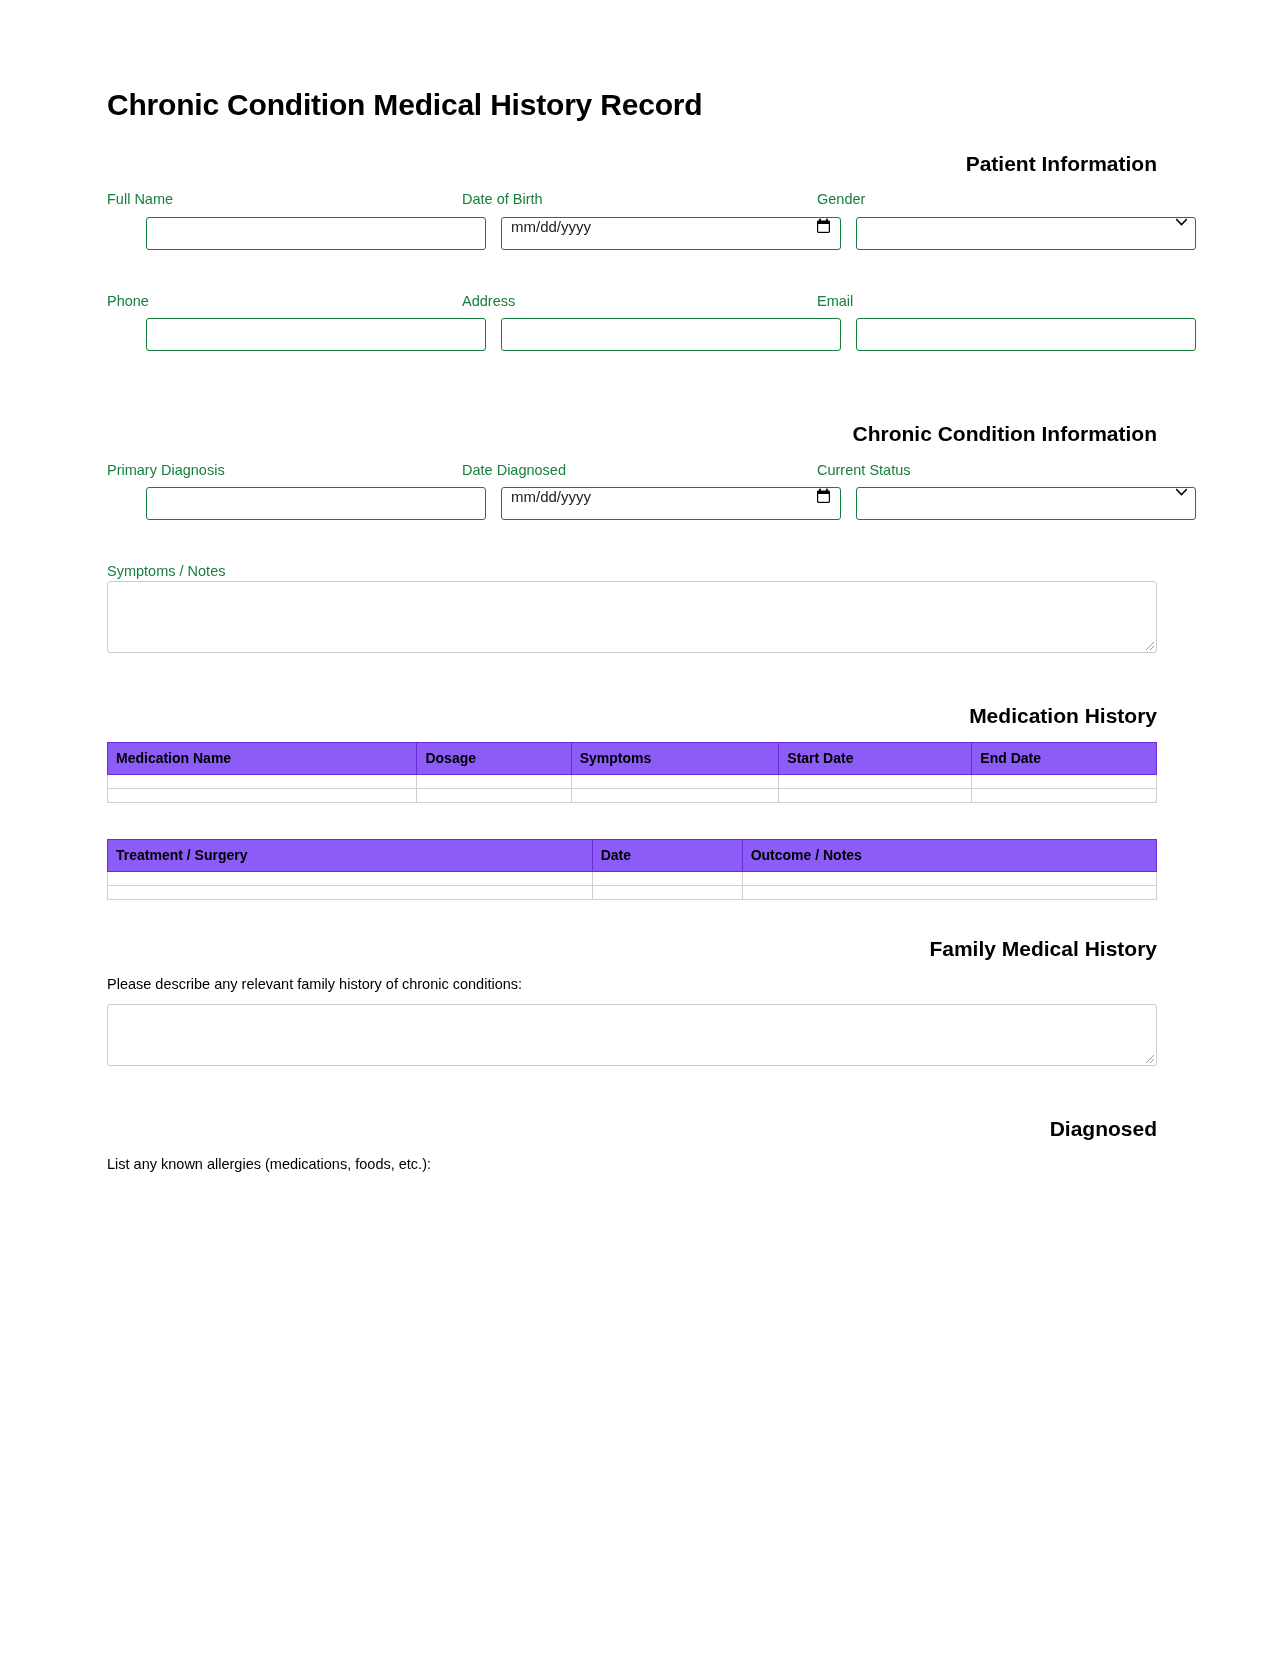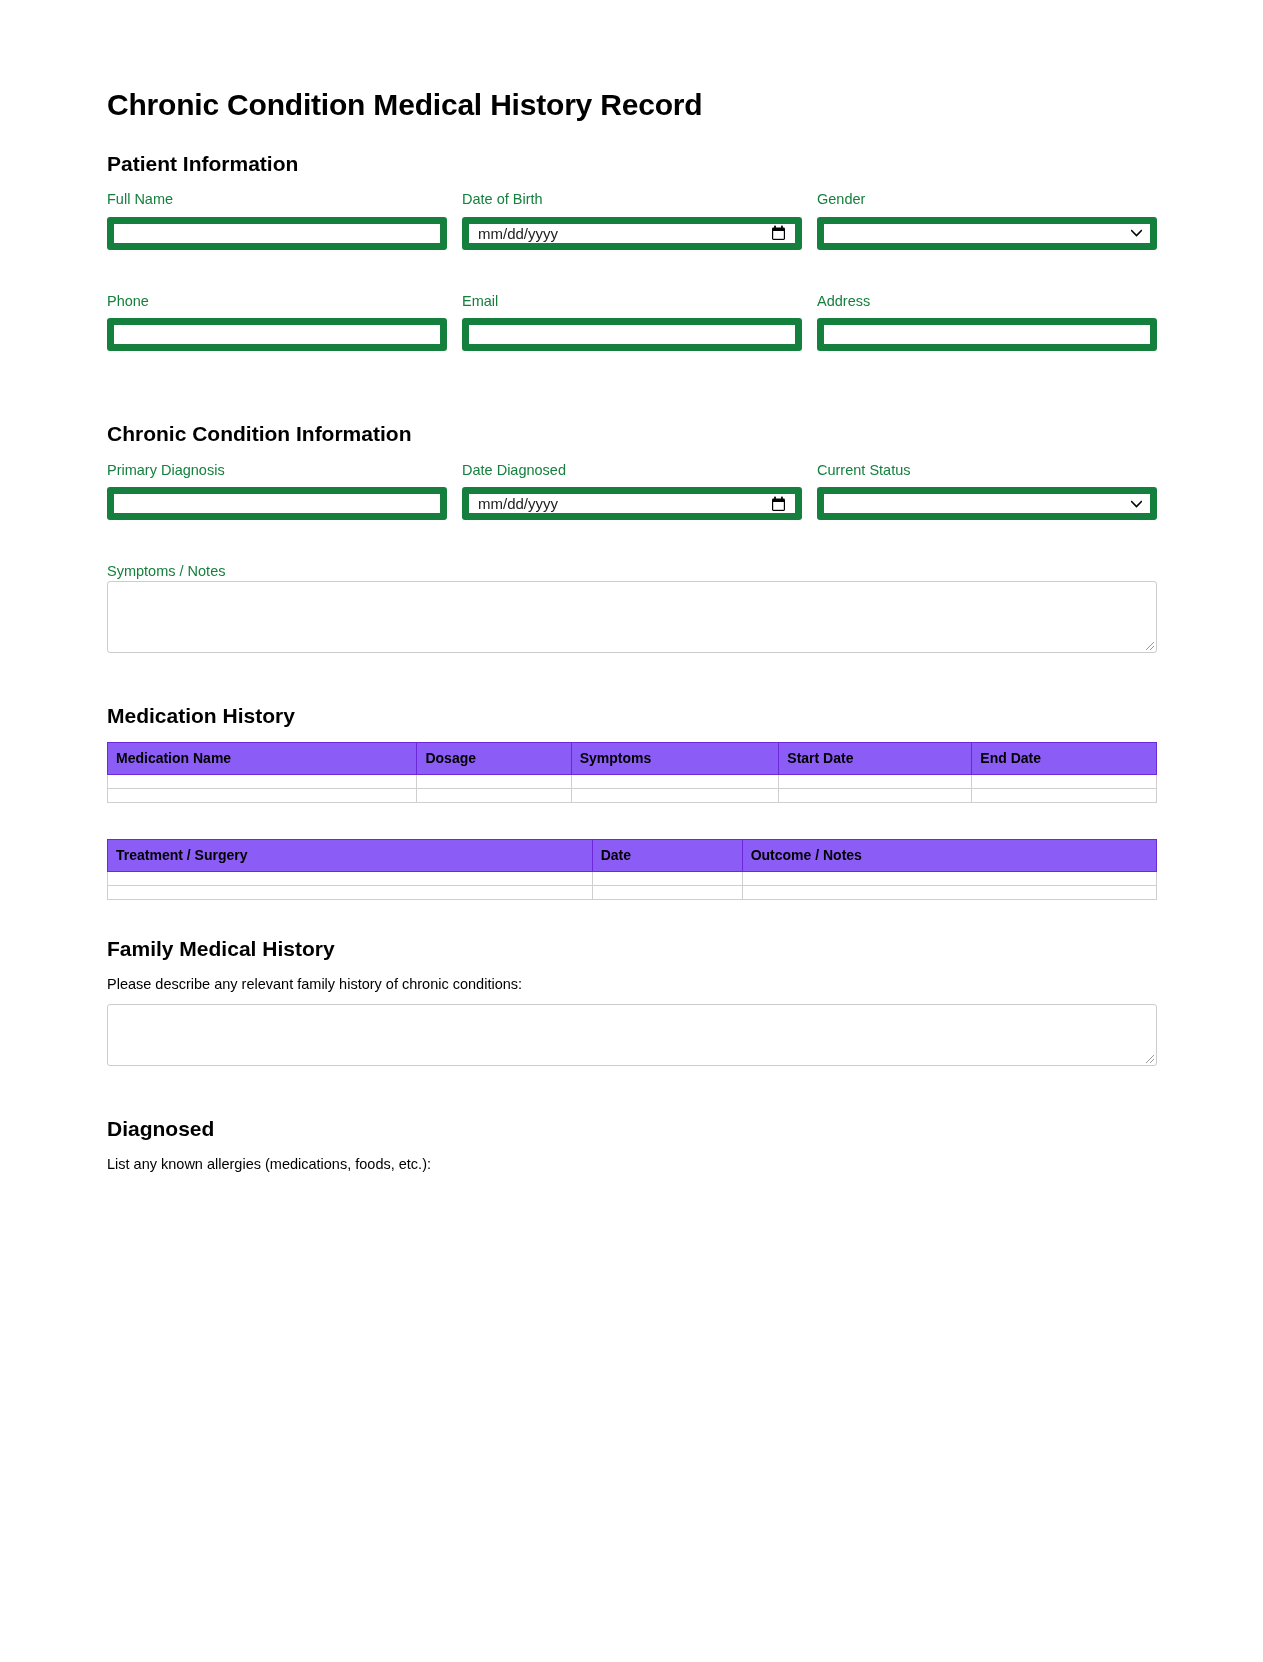--- a/index.html
+++ b/index.html
@@ -23,20 +23,21 @@
     font-weight: bold;
     margin: 0 0 28px 0;
     letter-spacing: -0.2px;
     line-height: 1.15;
   }
   h2.section-title {
     font-size: 21px;
     font-weight: bold;
     margin: 0 0 14px 0;
     line-height: 1.2;
+    text-align: right;
   }
   .section {
     margin-bottom: 0;
   }
   .gap-lg { height: 50px; }
   .gap-md { height: 36px; }
   .gap-sm { height: 22px; }
 
   .row {
     display: flex;
@@ -52,30 +53,31 @@
   .field-label {
     font-size: 14.5px;
     line-height: 1.3;
     margin-bottom: 8px;
     color: #15803d;
   }
   .text-input,
   .date-input,
   .select-input {
     height: 33px;
-    border: 7px solid #15803d;
+    border: 1px solid #15803d;
     border-radius: 3px;
     background: #ffffff;
     font-family: "Liberation Sans", sans-serif;
     font-size: 14.5px;
     color: #000;
     padding: 0 9px;
     width: 100%;
     display: flex;
-    align-items: center;
+    align-items: flex-start;
+    margin-left: 39px;
   }
   .date-input {
     justify-content: space-between;
   }
   .date-placeholder {
     color: #222;
     font-size: 15px;
   }
   .cal-icon {
     width: 15px;
@@ -193,25 +195,25 @@
     </div>
 
     <div class="gap-sm"></div>
 
     <div class="row">
       <div class="field">
         <label class="field-label">Phone</label>
         <input class="text-input" type="text" value="" style="">
       </div>
       <div class="field">
+        <label class="field-label">Address</label>
+        <input class="text-input" type="text" value="" style="">
+      </div>
+      <div class="field">
         <label class="field-label">Email</label>
-        <input class="text-input" type="text" value="" style="">
-      </div>
-      <div class="field">
-        <label class="field-label">Address</label>
         <input class="text-input" type="text" value="" style="">
       </div>
     </div>
   </div>
 
   <div class="gap-lg"></div>
 
   <div class="section">
     <h2 class="section-title">Chronic Condition Information</h2>
 

